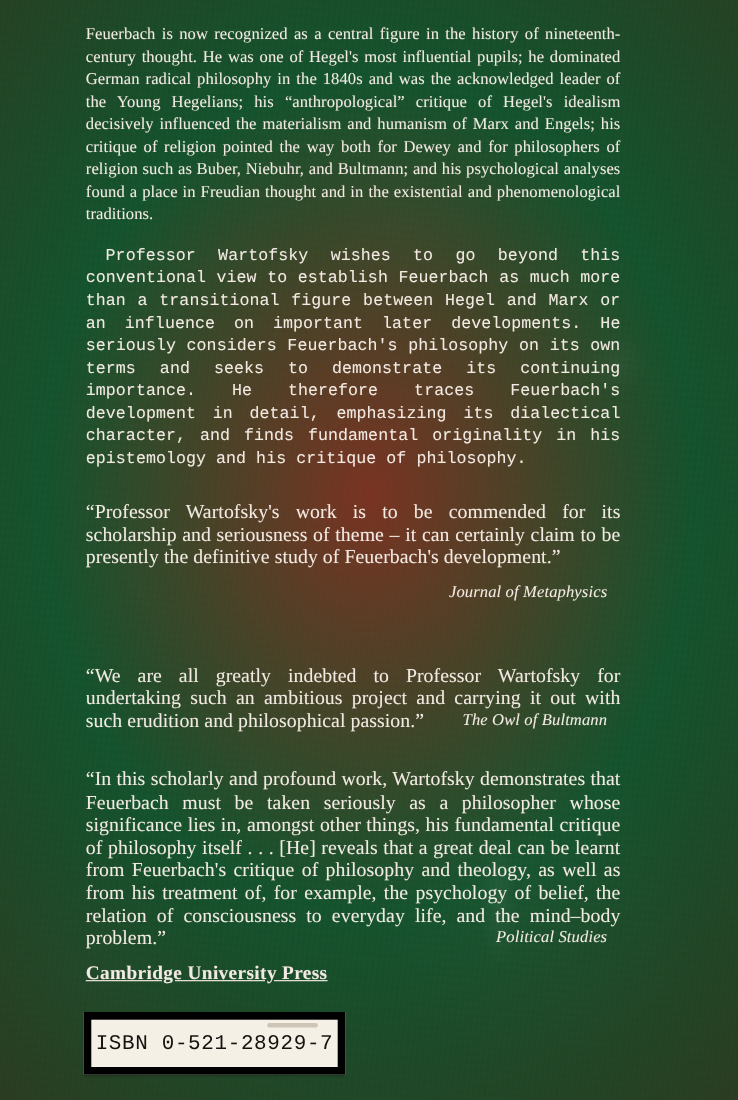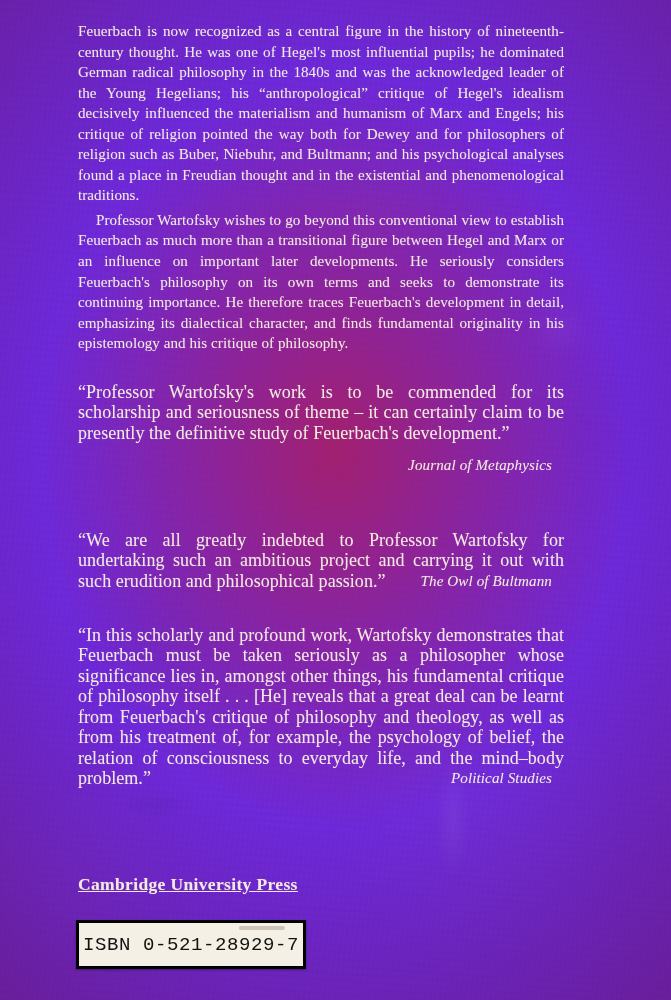--- a/index.html
+++ b/index.html
@@ -67,21 +67,21 @@
   .body-para {
     font-size: 15.1px;
     line-height: 20.55px;
     text-align: justify;
     text-indent: 18px;
     margin: 0;
     letter-spacing: 0.05px;
     text-shadow: 0 0 1px rgba(255,240,235,0.25);
   }
   .body-para.first { margin-top: 21px; text-indent: 0; }
-  .body-para.second { margin-top: 4px; }
+  .body-para.second { margin-top: 16px; font-family: Liberation Mono, monospace; }
 
   .quote-block { margin-top: 0; }
   .quote-text {
     font-size: 18px;
     line-height: 20.55px;
     text-align: justify;
     margin: 0;
     letter-spacing: 0.05px;
     text-shadow: 0 0 1px rgba(255,240,235,0.25);
   }
@@ -111,21 +111,21 @@
     text-shadow: 0 0 1px rgba(255,240,235,0.3);
     text-decoration: underline;
   }
   .isbn-label {
     position: absolute;
     left: 76px;
     top: 920px;
     width: 224px;
     height: 43px;
     background: #f4f0e6;
-    border: 3px solid #000000;
+    border: 7px solid #000000;
     box-shadow: 0 1px 2px rgba(0,0,0,0.35);
     z-index: 4;
     display: flex;
     align-items: center;
     justify-content: center;
   }
   .isbn-text {
     font-family: "Liberation Mono", "DejaVu Sans Mono", monospace;
     font-size: 19px;
     color: #15120f;
@@ -138,21 +138,21 @@
     top: 3px;
     width: 46px;
     height: 4px;
     background: rgba(120,95,80,0.30);
     border-radius: 2px;
   }
 </style>
 </head>
 <body>
 
-<div id="cover" style="background-color: #6d28d9; color: rgb(242, 234, 226);">
+<div id="cover" style="background-color: #14532d; color: rgb(242, 234, 226);">
 
   <div class="scuff" style="left:435px;top:760px;width:36px;height:120px;background:radial-gradient(ellipse at center, rgba(255,255,255,0.055), rgba(255,255,255,0) 70%);"></div>
   <div class="scuff" style="left:120px;top:790px;width:70px;height:28px;background:radial-gradient(ellipse at center, rgba(0,0,0,0.05), rgba(0,0,0,0) 70%);"></div>
   <div class="scuff" style="left:530px;top:300px;width:60px;height:60px;background:radial-gradient(ellipse at center, rgba(255,255,255,0.035), rgba(255,255,255,0) 70%);"></div>
 
   <div class="content">
 
     <p class="body-para first">Feuerbach is now recognized as a central figure in the history of nineteenth-century thought. He was one of Hegel's most influential pupils; he dominated German radical philosophy in the 1840s and was the acknowledged leader of the Young Hegelians; his “anthropological” critique of Hegel's idealism decisively influenced the materialism and humanism of Marx and Engels; his critique of religion pointed the way both for Dewey and for philosophers of religion such as Buber, Niebuhr, and Bultmann; and his psychological analyses found a place in Freudian thought and in the existential and phenomenological traditions.</p>
 
     <p class="body-para second">Professor Wartofsky wishes to go beyond this conventional view to establish Feuerbach as much more than a transitional figure between Hegel and Marx or an influence on important later developments. He seriously considers Feuerbach's philosophy on its own terms and seeks to demonstrate its continuing importance. He therefore traces Feuerbach's development in detail, emphasizing its dialectical character, and finds fundamental originality in his epistemology and his critique of philosophy.</p>

